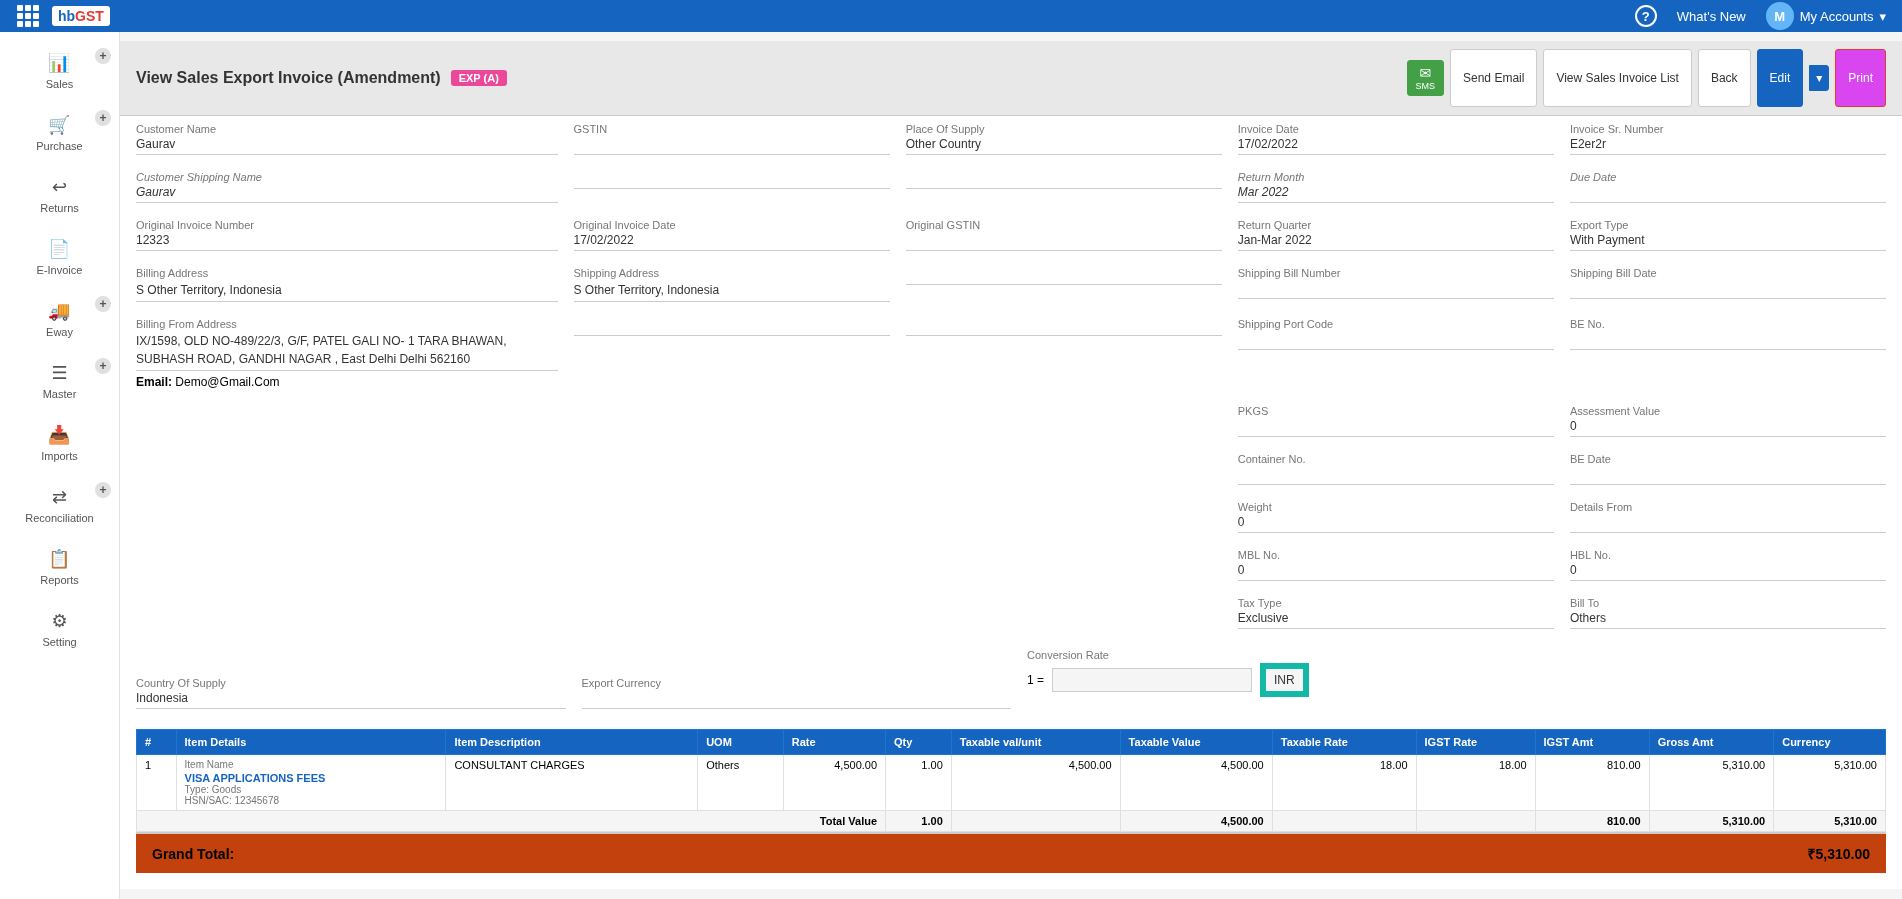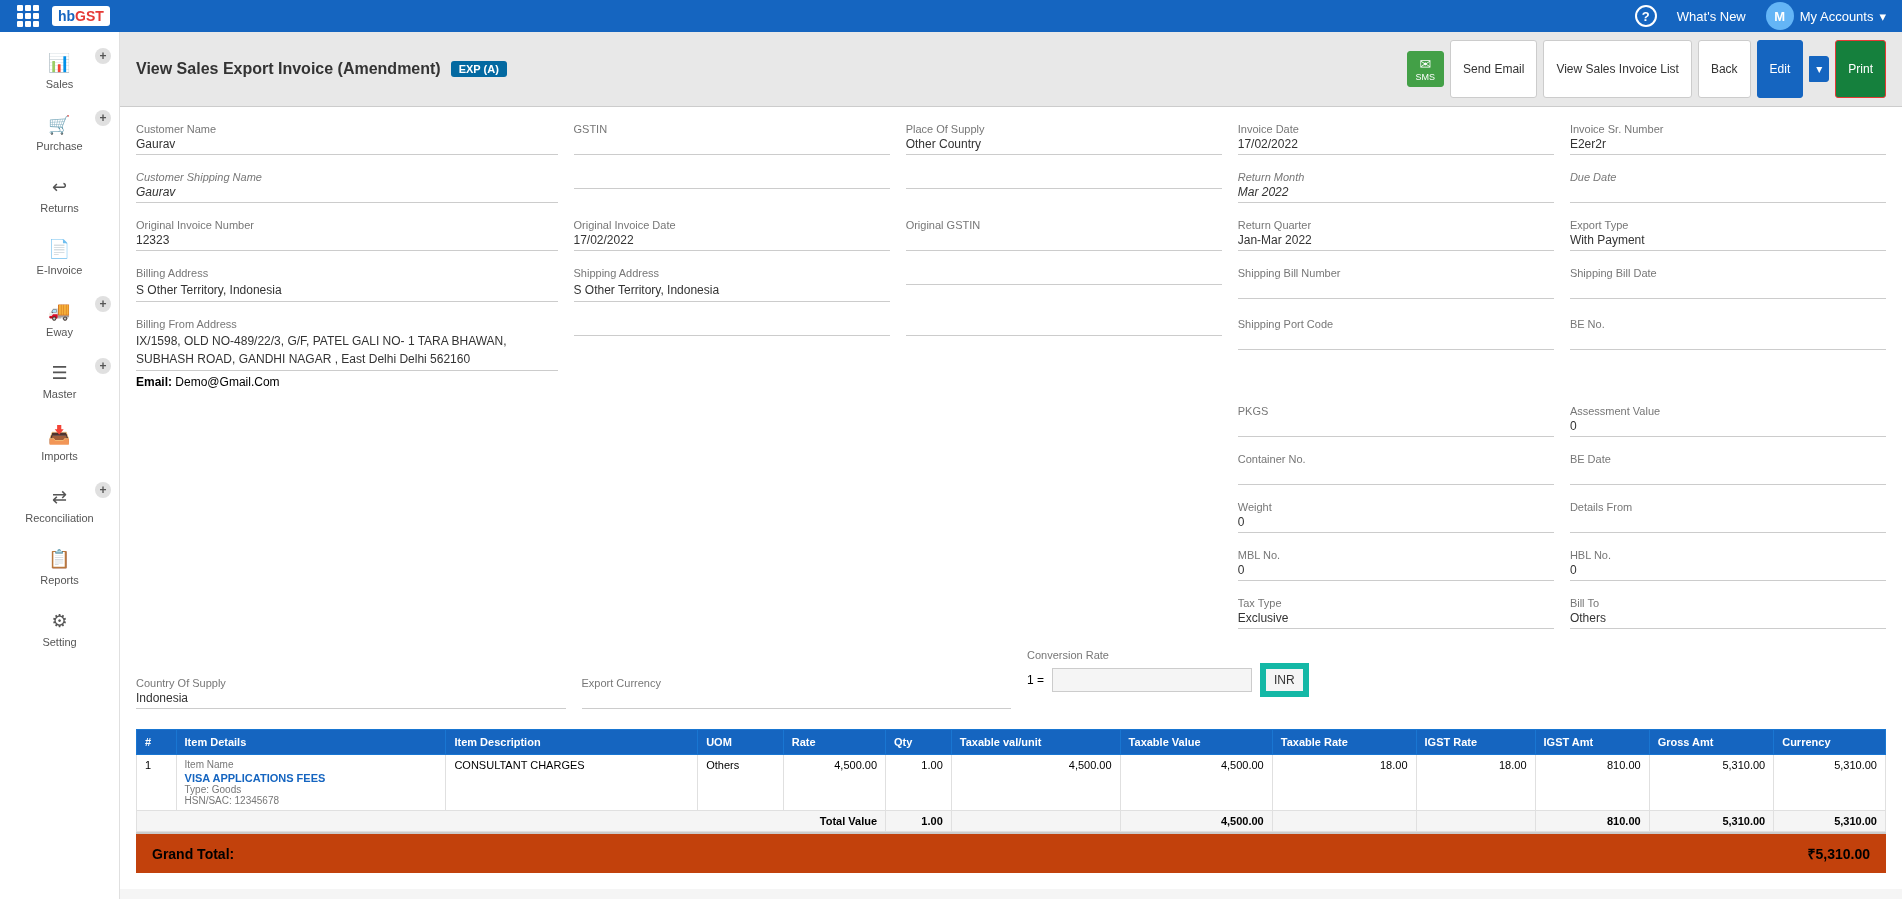--- a/index.html
+++ b/index.html
@@ -63,41 +63,41 @@
       font-size: 12px; font-weight: bold; cursor: pointer; color: #555;
     }
 
     
     .content-area { flex: 1; overflow-y: auto; background: #f5f5f5; }
 
     
     .invoice-header-bar {
       background: #e8e8e8; padding: 8px 16px; display: flex; align-items: center;
       gap: 10px; border-bottom: 1px solid #ccc; flex-shrink: 0;
-      position: sticky; top: 0; z-index: 10;
+      position: sticky; top: 9px; z-index: 10;
     }
     .invoice-title { font-size: 16px; font-weight: bold; color: #333; }
     .exp-badge {
-      background: #0369a1; color: white; padding: 2px 8px; font-size: 11px;
+      background: #ec4899; color: white; padding: 2px 8px; font-size: 11px;
       border-radius: 3px; font-weight: bold;
     }
     .header-actions { margin-left: auto; display: flex; align-items: center; gap: 6px; }
     .btn {
       padding: 21px 12px; font-size: 12px; cursor: pointer; border-radius: 3px;
       border: 1px solid #ccc; background: white; color: #333;
     }
     .btn-sms {
       background: #43a047; color: white; border-color: #43a047; padding: 4px 8px;
       display: flex; flex-direction: column; align-items: center; font-size: 9px;
     }
     .btn-send-email { background: white; border: 1px solid #ccc; }
     .btn-view-list { background: white; border: 1px solid #ccc; }
     .btn-back { background: white; border: 1px solid #ccc; }
     .btn-edit { background: #1565c0; color: white; border-color: #1565c0; }
-    .btn-print { background: #15803d; color: white; border-color: #e53935; }
+    .btn-print { background: #d946ef; color: white; border-color: #e53935; }
     .btn-dropdown {
       background: #1565c0; color: white; border: 1px solid #1565c0;
       padding: 5px 6px; cursor: pointer; border-radius: 0 3px 3px 0;
     }
 
     
     .form-area { padding: 16px; background: white; margin: 0; }
     .form-field { margin-bottom: 12px; }
     .form-label { font-size: 11px; color: #777; margin-bottom: 2px; }
     .form-value { font-size: 12px; color: #333; border-bottom: 1px solid #ccc; padding-bottom: 2px; min-height: 18px; }

